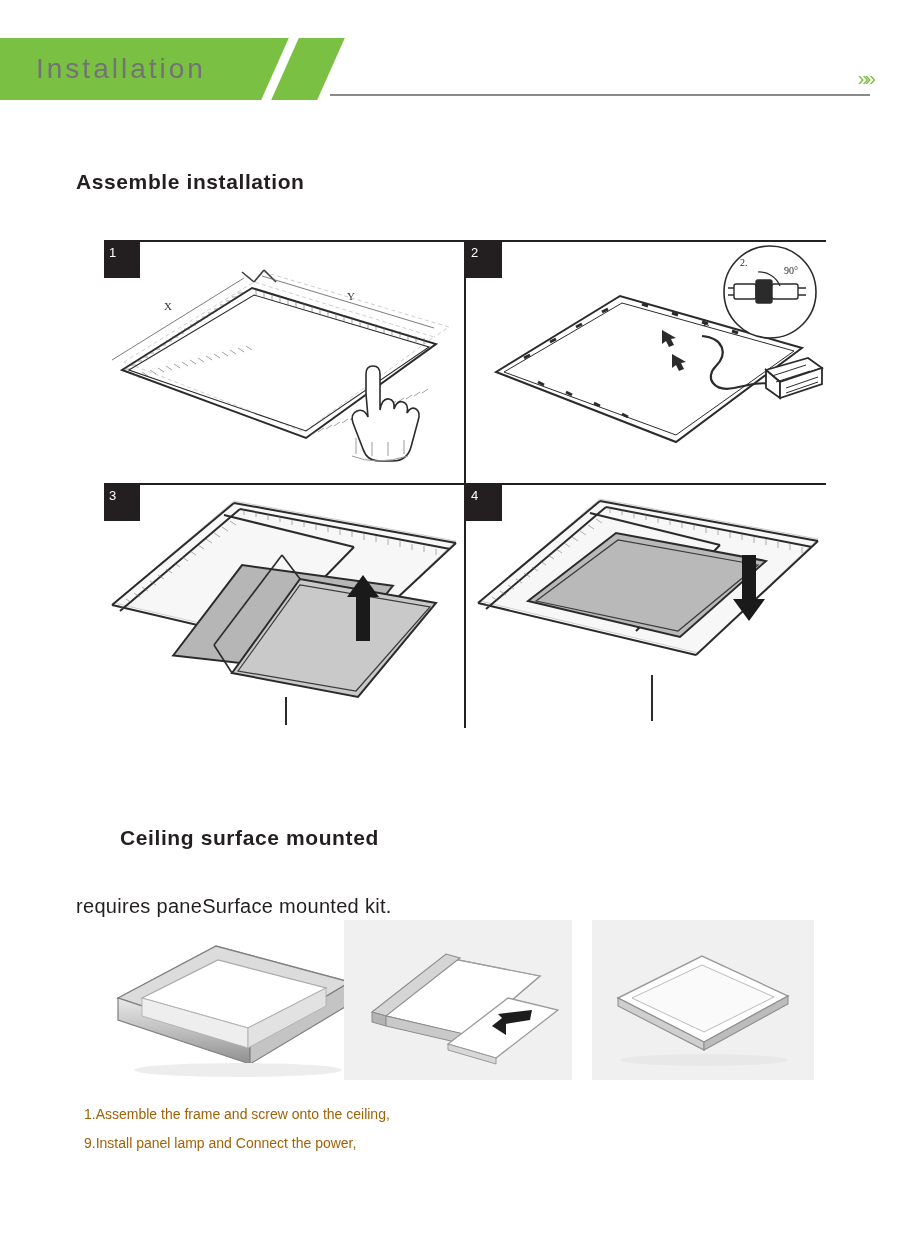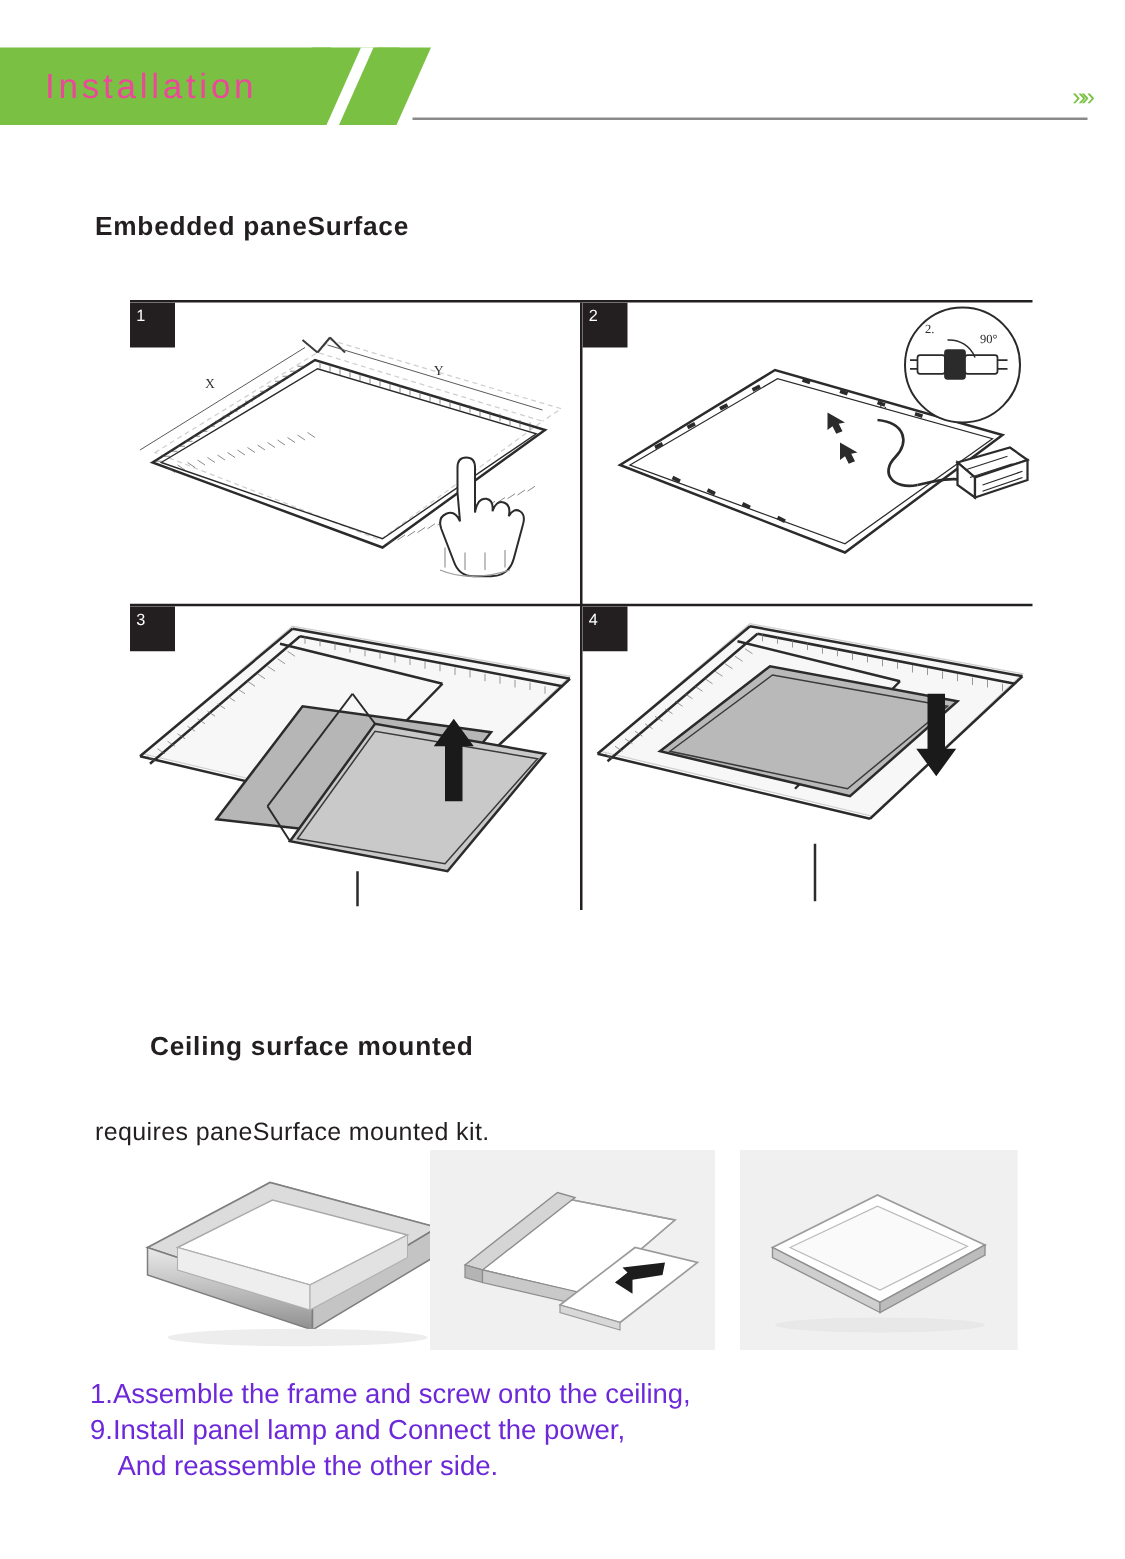--- a/index.html
+++ b/index.html
@@ -53,21 +53,21 @@
     width: 540px; height: 2px;
     background: #8a8a8a;
   }
   .header-title {
     position: absolute;
     left: 36px; top: 0;
     height: 62px;
     line-height: 62px;
     font-size: 28px;
     letter-spacing: 3px;
-    color: #ec4899;
+    color: #737373;
     font-weight: 400;
     font-family: "Liberation Sans", sans-serif;
   }
   .header-chevrons {
     position: absolute;
     right: 28px; top: 68px;
     color: #7ac143;
     font-size: 20px;
     letter-spacing: -4px;
     line-height: 1;
@@ -143,43 +143,43 @@
     height: 160px;
     background: #f0f0f0;
   }
   .photo.p1 { left: 22px;  width: 272px; background: #ffffff; }
   .photo.p2 { left: 268px; width: 228px; }
   .photo.p3 { left: 516px; width: 222px; }
 
   
   .instructions {
     position: absolute;
-    left: 72px; top: 1100px;
+    left: 84px; top: 1100px;
     width: 700px;
-    font-size: 22px;
+    font-size: 14px;
     line-height: 29px;
-    color: #6d28d9;
+    color: #a16207;
   }
   .instructions .line { white-space: pre; }
   .instructions .indent { padding-left: 22px; }
 </style>
 </head>
 <body>
 
 <div class="header">
   <div class="header-green-main"></div>
   <div class="header-green-slant"></div>
   <div class="header-white-sliver"></div>
   <div class="header-green-slant2"></div>
   <div class="header-rule"></div>
   <div class="header-title">Installation</div>
 </div>
 <div class="header-chevrons">»»</div>
 
-<div class="section-title" id="embedded-title">Embedded paneSurface</div>
+<div class="section-title" id="embedded-title">Assemble installation</div>
 
 <div class="diagram-grid">
   <div class="grid-line-h"></div>
   <div class="grid-line-h mid"></div>
   <div class="grid-line-v"></div>
 
   <div class="cell c1">
     <svg class="svg-fill" viewBox="0 0 358 241">
 
       <g stroke="#cfcfcf" stroke-width="1" fill="none" stroke-dasharray="4 3">
@@ -423,14 +423,13 @@
       <path d="M26,78 L26,86 L112,130 L112,122 Z" fill="#cfcfcf" stroke="#8f8f8f" stroke-width="1.1"></path>
       <path d="M112,122 L112,130 L196,84 L196,76 Z" fill="#bcbcbc" stroke="#8f8f8f" stroke-width="1.1"></path>
       <ellipse cx="112" cy="140" rx="84" ry="6" fill="#e8e8e8"></ellipse>
     </svg>
   </div>
 </div>
 
 <div class="instructions">
   <div class="line">1.Assemble the frame and screw onto the ceiling,</div>
   <div class="line">9.Install panel lamp and Connect the power,</div>
-  <div class="line indent">And reassemble the other side.</div>
 </div>
 
 </body></html>

